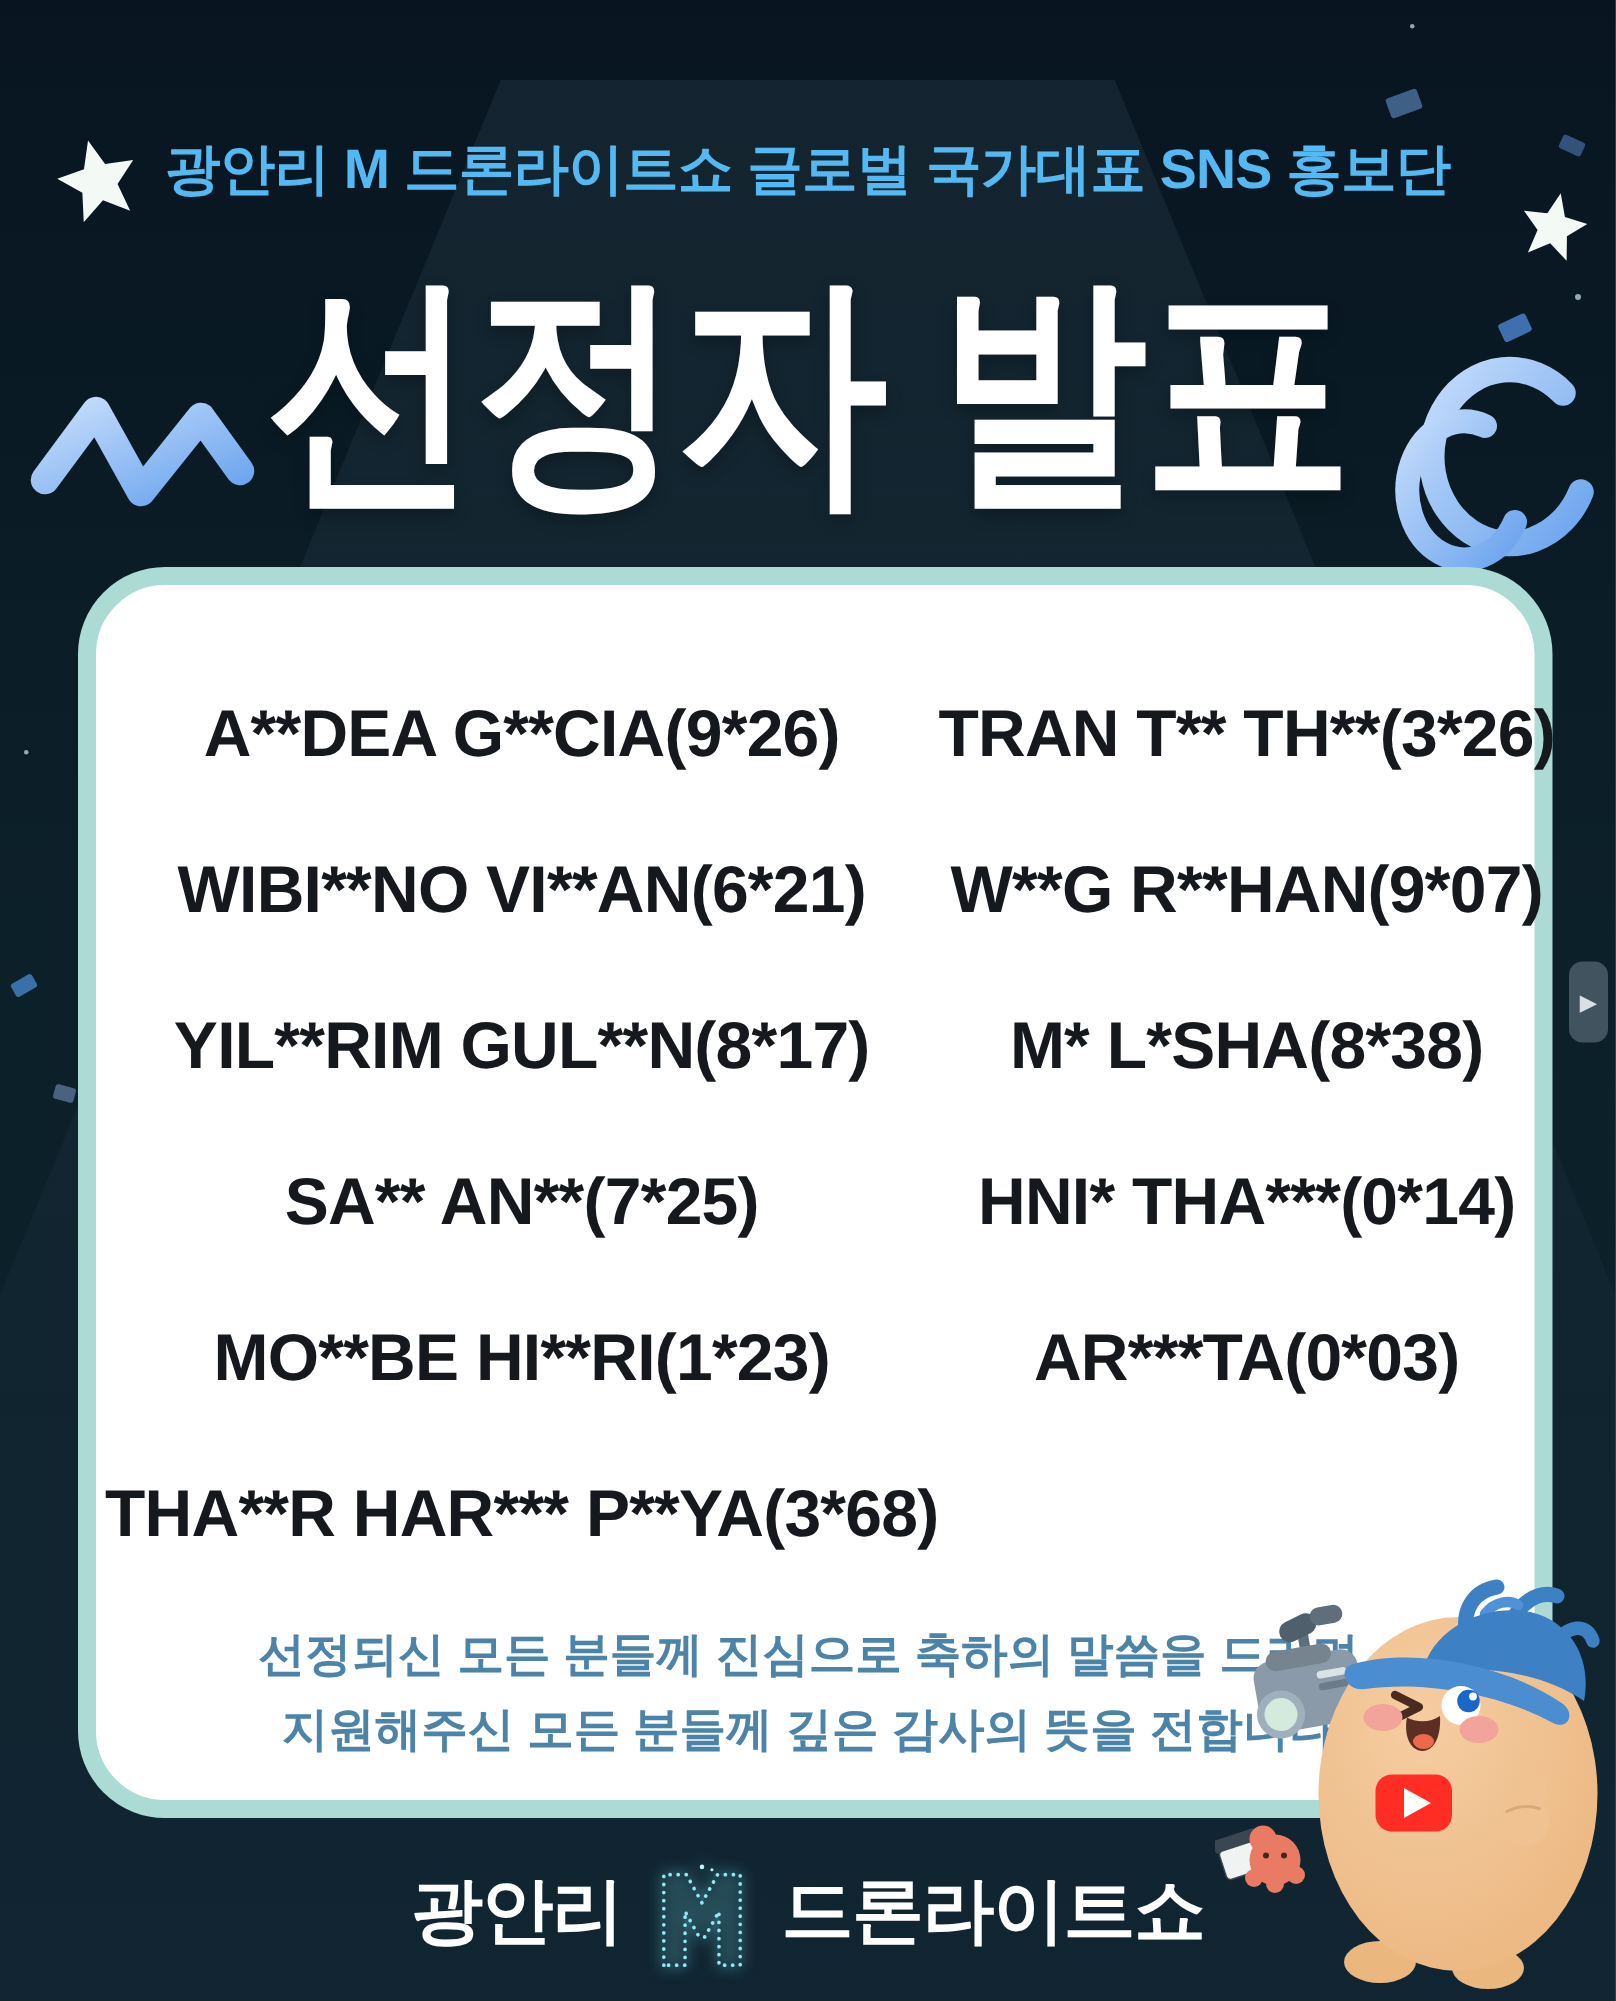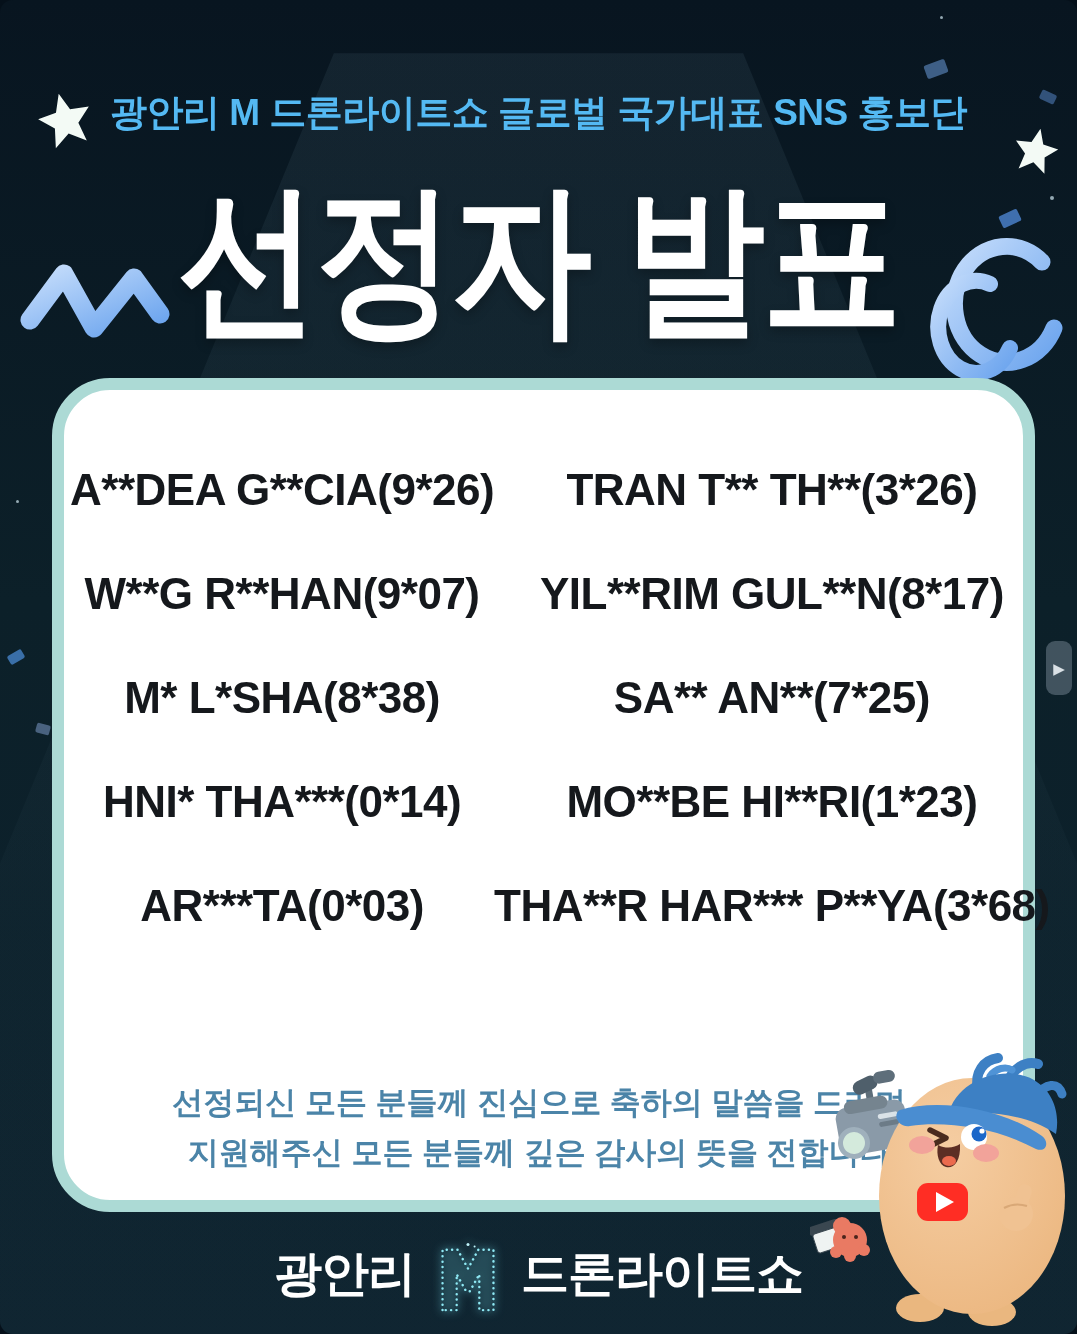--- a/index.html
+++ b/index.html
@@ -1,20 +1,19 @@
 <!DOCTYPE html>
 <html><head>
 <meta charset="utf-8">
 <style>
   html,body{margin:0;padding:0;background:#05101a;}
   .stage{
     position:relative;width:1077px;height:1334px;overflow:hidden;
     background:linear-gradient(180deg,#081520 0%,#0c2029 45%,#0d222e 100%);
     font-family:"Liberation Sans","DejaVu Sans",sans-serif;
-    border-radius:13px;
   }
   .beam{
     position:absolute;inset:0;
     clip-path:polygon(31% 4%,69% 4%,118% 100%,-18% 100%);
     background:linear-gradient(180deg,rgba(160,205,225,0.08),rgba(160,205,225,0.02) 70%);
   }
   .subtitle{
     position:absolute;top:88px;left:0;width:100%;text-align:center;
     font-size:37px;font-weight:bold;color:#54b9f3;letter-spacing:-0.5px;
   }
@@ -104,20 +103,21 @@
   <div class="dot" style="left:940px;top:16px;width:3px;height:3px;"></div>
   <div class="dot" style="left:16px;top:500px;width:3px;height:3px;"></div>
 
   <div class="subtitle">광안리 M 드론라이트쇼 글로벌 국가대표 SNS 홍보단</div>
   <div class="title">선정자 발표</div>
 
   <div class="card">
     <div class="names">
       <div class="name">A**DEA G**CIA(9*26)</div>
       <div class="name">TRAN T** TH**(3*26)</div>
+      <div class="name">WIBI**NO VI**AN(6*21)</div>
       <div class="name">W**G R**HAN(9*07)</div>
       <div class="name">YIL**RIM GUL**N(8*17)</div>
       <div class="name">M* L*SHA(8*38)</div>
       <div class="name">SA** AN**(7*25)</div>
       <div class="name">HNI* THA***(0*14)</div>
       <div class="name">MO**BE HI**RI(1*23)</div>
       <div class="name">AR***TA(0*03)</div>
       <div class="name">THA**R HAR*** P**YA(3*68)</div>
     </div>
     <div class="message">

